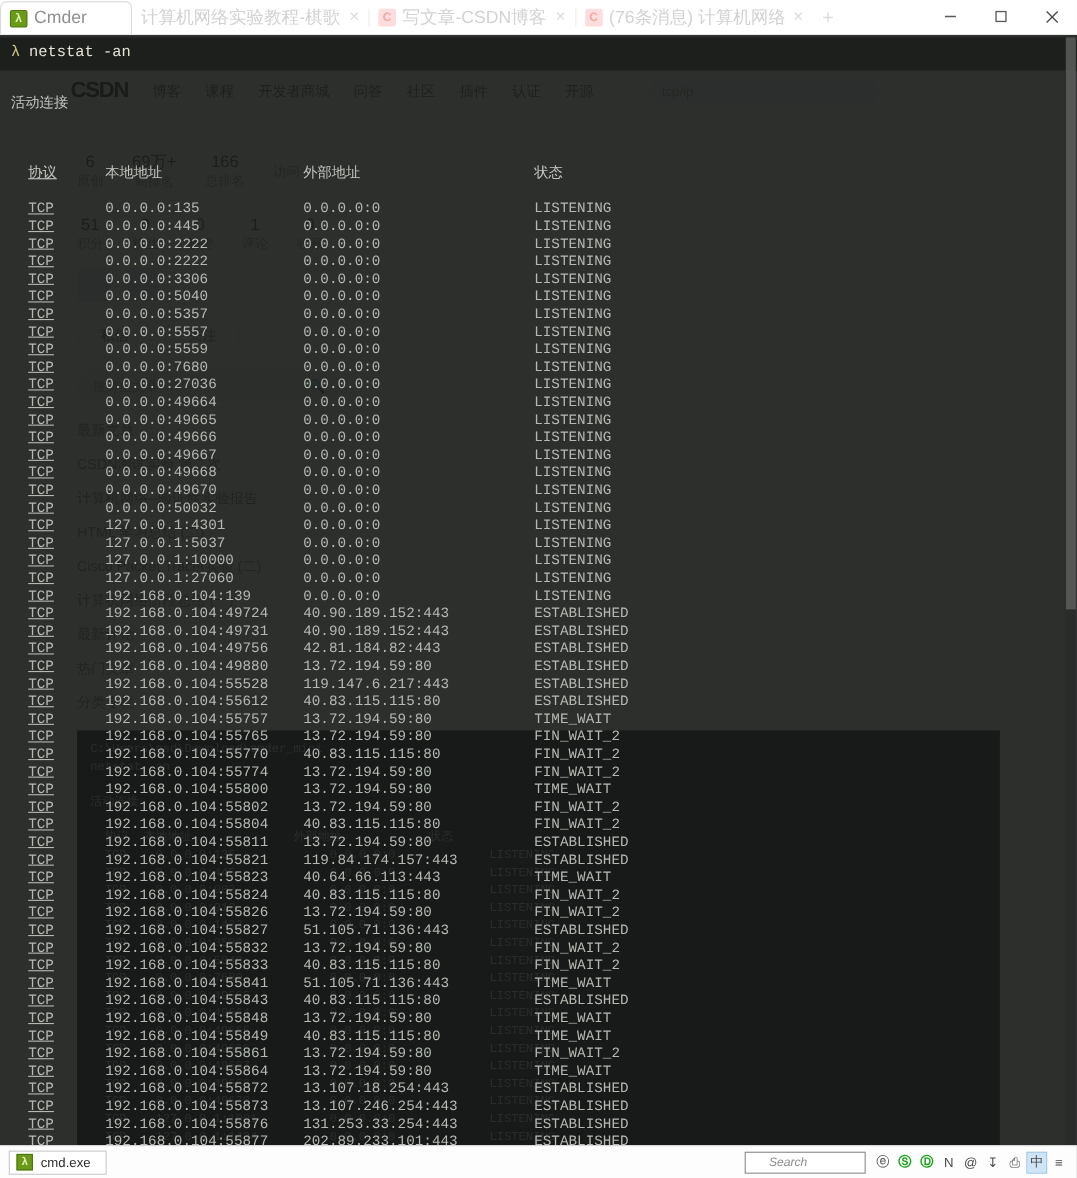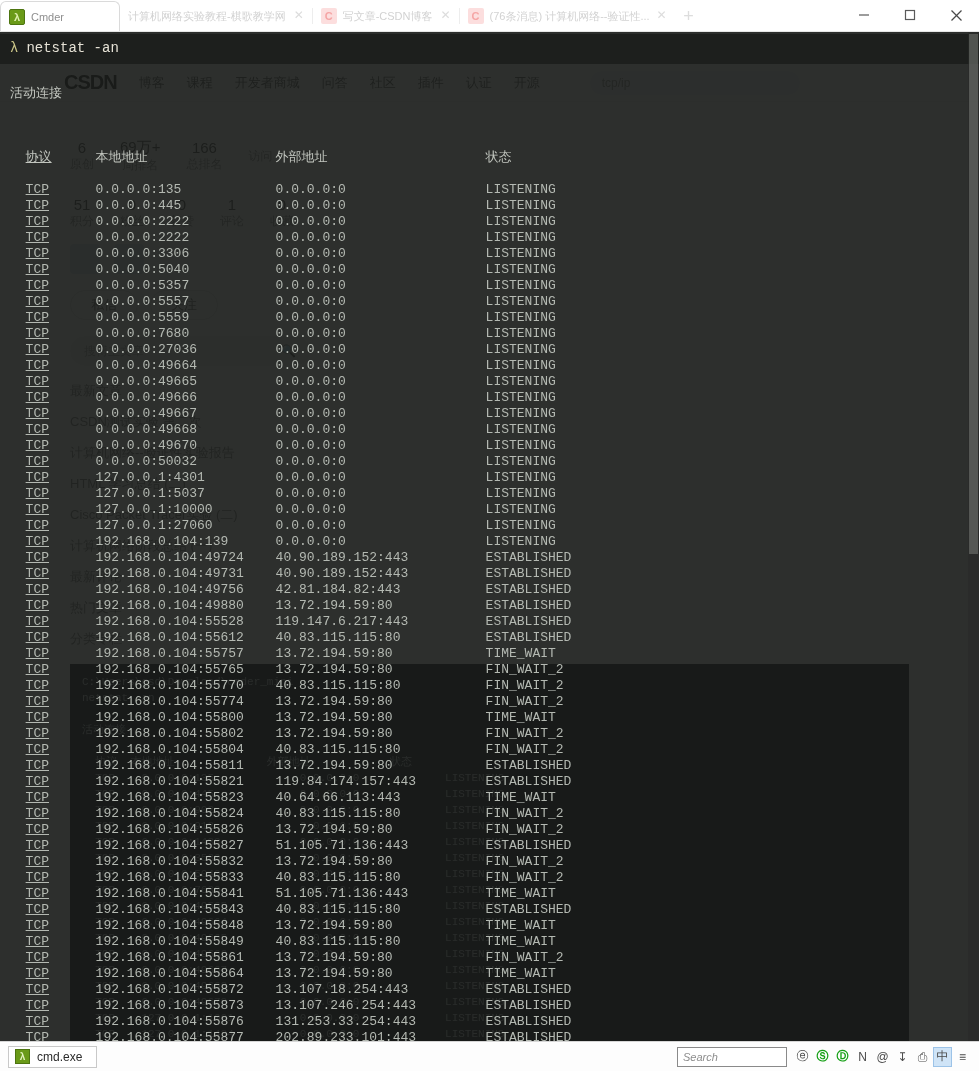--- a/index.html
+++ b/index.html
@@ -39,21 +39,21 @@
   .tab-favicon {
     width: 16px; height: 16px; flex: 0 0 16px;
     border-radius: 2px;
     display: flex; align-items: center; justify-content: center;
     font-size: 11px; font-weight: bold;
   }
   .fav-cmder { background: #6a9a18; color: #dff0b0; border: 1px solid #4d7510; }
   .fav-csdn  { background: #fcdede; color: #f5a5a5; }
   .tab-title {
     flex: 1 1 auto; white-space: nowrap; overflow: hidden;
-    text-overflow: clip; font-size: 11px; color: #d2d2d2;
+    text-overflow: clip; font-size: 16px; color: #d2d2d2;
   }
   .tab.active .tab-title { color: #8f8f8f; }
   .tab-close {
     width: 14px; height: 14px; flex: 0 0 14px;
     color: #dcdcdc; font-size: 12px; line-height: 13px; text-align: center;
   }
   .tab-sep { width: 1px; height: 16px; background: #ededed; align-self: center; }
   .newtab {
     width: 28px; height: 28px; color: #dddddd;
     font-size: 18px; line-height: 26px; text-align: center;
@@ -144,21 +144,21 @@
   }
   .term-tab .ico {
     width: 15px; height: 15px; background: #6a9a18; color: #e4f3c0;
     border: 1px solid #4d7510; font-size: 10px; line-height: 14px;
     text-align: center; font-weight: bold;
   }
   .tray { margin-left: auto; display: flex; align-items: center; gap: 3px; }
   .tray-search {
     width: 110px; height: 20px; border: 1px solid #8a8a8a; background: #fff;
     font-size: 11px; color: #8d8d8d; font-style: italic;
-    display: flex; align-items: center; padding: 0 5px; margin-right: 4px;
+    display: flex; align-items: center; padding: 0 21px; margin-right: 4px;
   }
   .tray-ico {
     width: 17px; height: 18px; display: flex; align-items: center; justify-content: center;
     font-size: 12px; color: #4a4a4a;
   }
   .tray-ico.green { color: #16a016; font-weight: bold; }
   .tray-ico.sel { background: #cfe4f7; outline: 1px solid #9cc3e8; }
   .scrollbar-v {
     position: absolute; right: 0; top: 0; width: 11px; height: 1009px;
     background: rgba(40,42,40,0.6);

